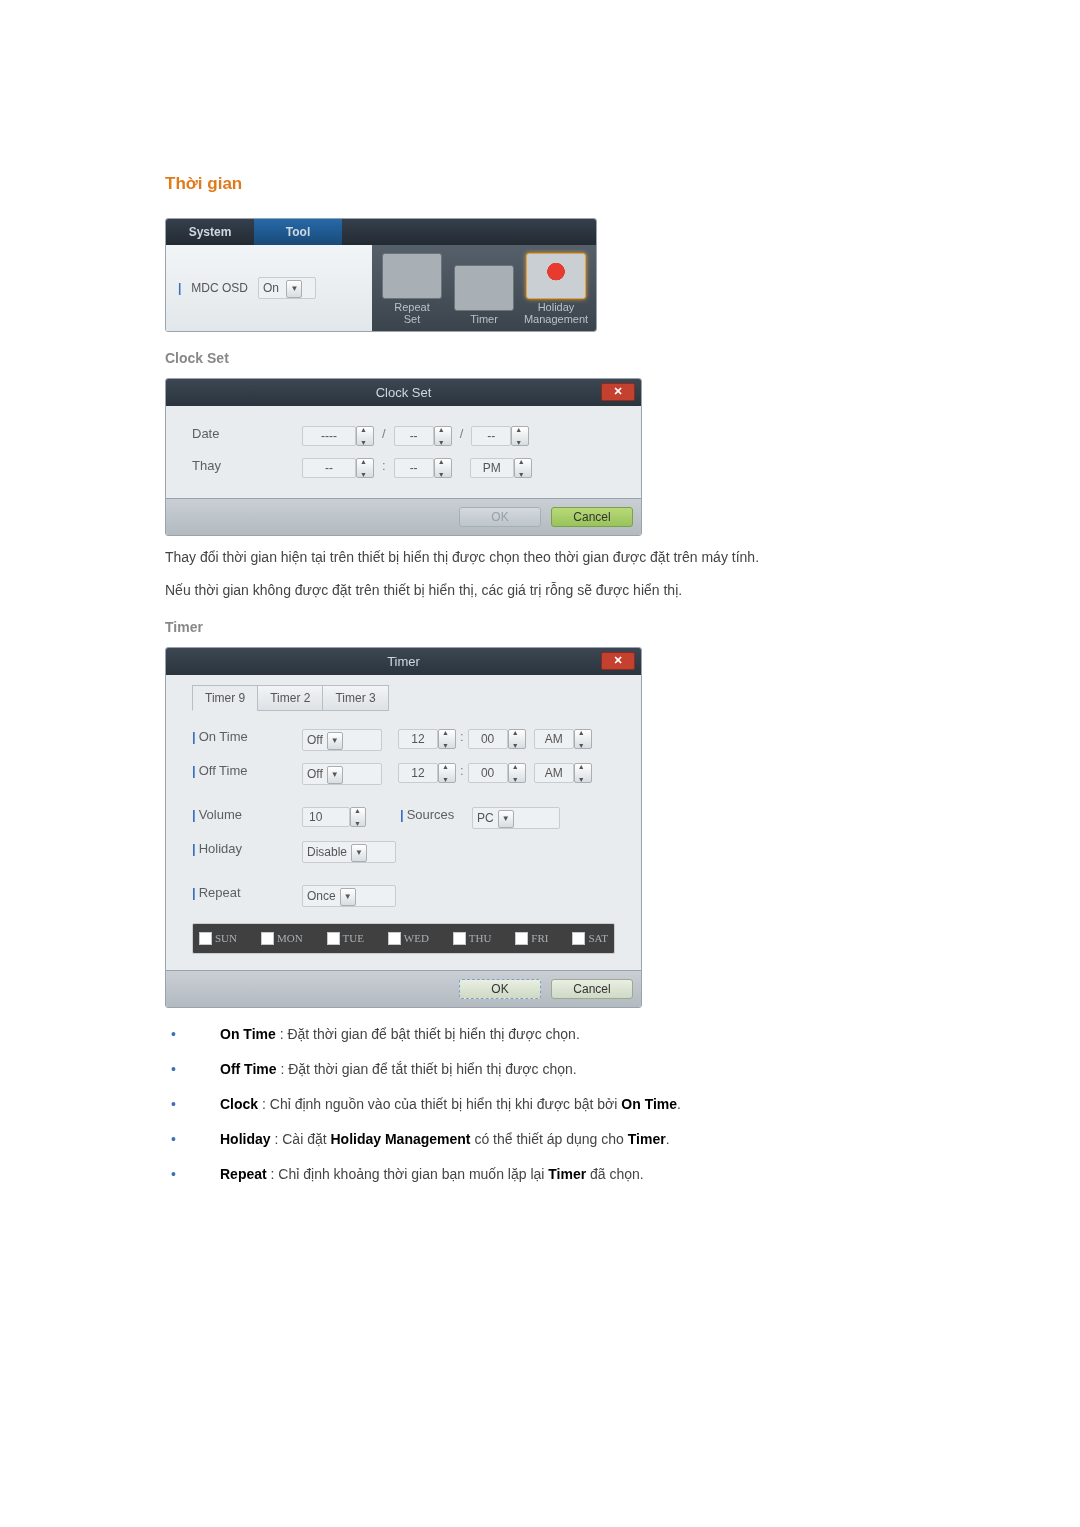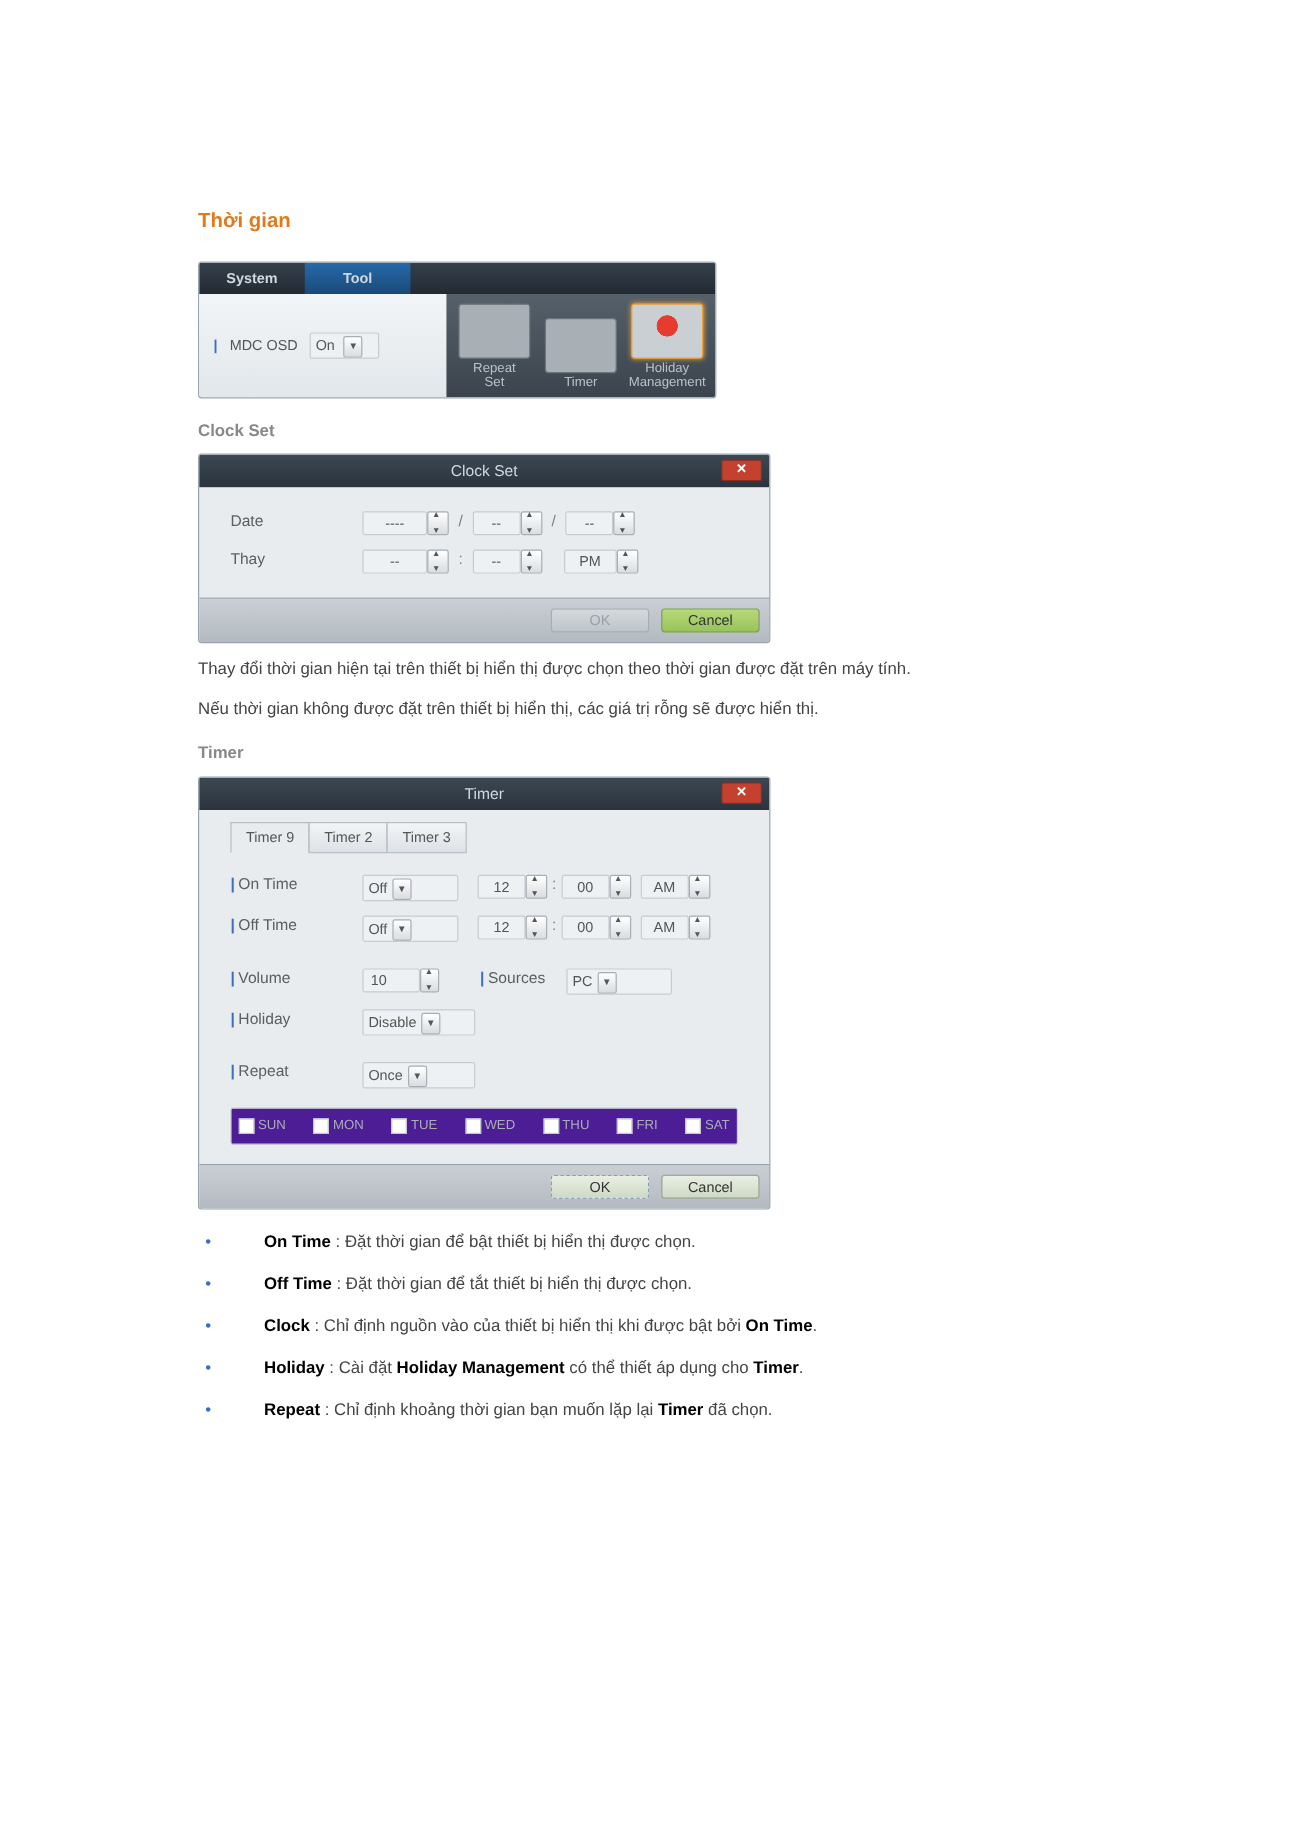--- a/index.html
+++ b/index.html
@@ -50,21 +50,21 @@
   .clockset .content{padding:14px 0;}
   .clockset .footer{background:linear-gradient(#c9cfd4,#b3bac0);border-top:1px solid #9aa3ad;padding:8px;display:flex;justify-content:flex-end;gap:10px;}
   .clockset .footer .btn{width:80px;}
 
   
   .timerwin{width:475px;}
   .timerwin .tabs2{display:flex;padding:10px 26px 0 26px;gap:0;}
   .timerwin .tab2{font-size:12px;color:#555;padding:5px 12px;border:1px solid #b7bec4;background:linear-gradient(#f2f4f6,#dde2e6);margin-right:-1px;}
   .timerwin .tab2.sel{border-bottom:1px solid #e8ecef;background:#e8ecef;}
   .timerwin .content{padding:12px 0 6px 0;}
-  .timerwin .days{margin:10px 26px;padding:8px 6px;background:#4c1d95;border:1px solid #c7ccd1;border-radius:2px;display:flex;justify-content:space-between;}
+  .timerwin .days{margin:10px 26px;padding:8px 6px;background:#404040;border:1px solid #c7ccd1;border-radius:2px;display:flex;justify-content:space-between;font-family:Liberation Serif, serif;}
   .timerwin .day{font-size:11px;color:#a9afb5;display:flex;align-items:center;gap:3px;}
   .timerwin .day .cb{width:11px;height:11px;border:1px solid #c2c8ce;background:#fff;display:inline-block;}
   .timerwin .footer{background:linear-gradient(#c9cfd4,#b3bac0);border-top:1px solid #9aa3ad;padding:8px;display:flex;justify-content:flex-end;gap:10px;}
   .timerwin .footer .btn{width:80px;}
 </style>
 </head>
 <body>
 
 <div class="page">
 

